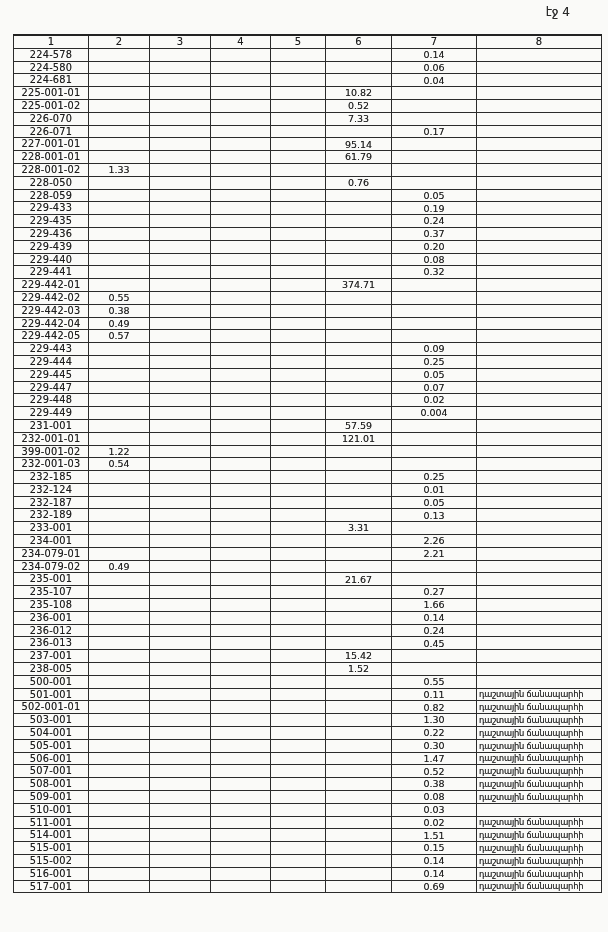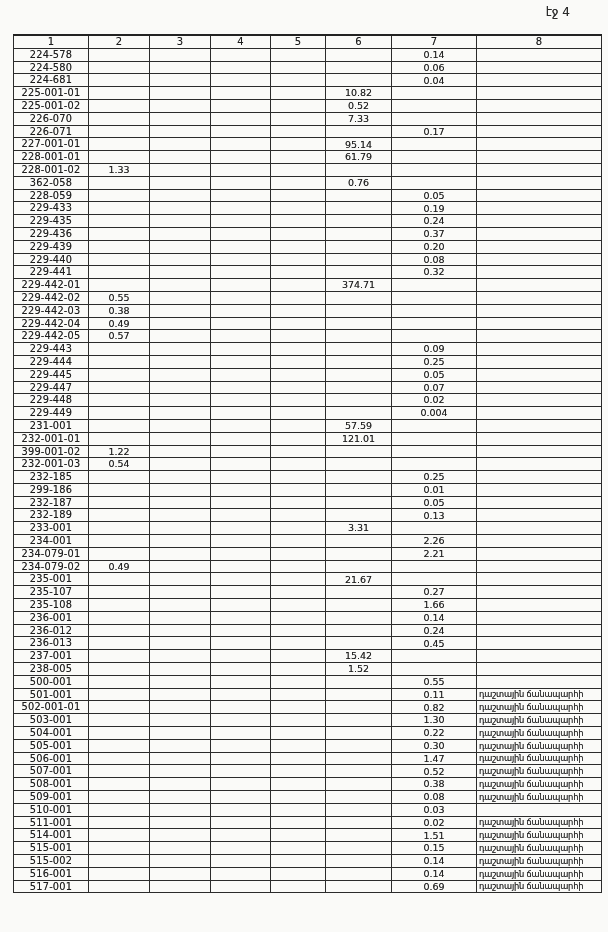--- a/index.html
+++ b/index.html
@@ -197,21 +197,21 @@
         <td class="c-num">1.33</td>
         <td class="c-num"></td>
         <td class="c-num"></td>
         <td class="c-num"></td>
         <td class="c-num"></td>
         <td class="c-num"></td>
         <td class="c-note"></td>
         <td class="c-margin"></td>
       </tr>
       <tr>
-        <td class="c-code">362-058</td>
+        <td class="c-code">228-050</td>
         <td class="c-num"></td>
         <td class="c-num"></td>
         <td class="c-num"></td>
         <td class="c-num"></td>
         <td class="c-num">0.76</td>
         <td class="c-num"></td>
         <td class="c-note"></td>
         <td class="c-margin"></td>
       </tr>
       <tr>
@@ -461,21 +461,21 @@
         <td class="c-num"></td>
         <td class="c-num"></td>
         <td class="c-num"></td>
         <td class="c-num"></td>
         <td class="c-num"></td>
         <td class="c-num">0.25</td>
         <td class="c-note"></td>
         <td class="c-margin"></td>
       </tr>
       <tr>
-        <td class="c-code">299-186</td>
+        <td class="c-code">232-124</td>
         <td class="c-num"></td>
         <td class="c-num"></td>
         <td class="c-num"></td>
         <td class="c-num"></td>
         <td class="c-num"></td>
         <td class="c-num">0.01</td>
         <td class="c-note"></td>
         <td class="c-margin"></td>
       </tr>
       <tr>

